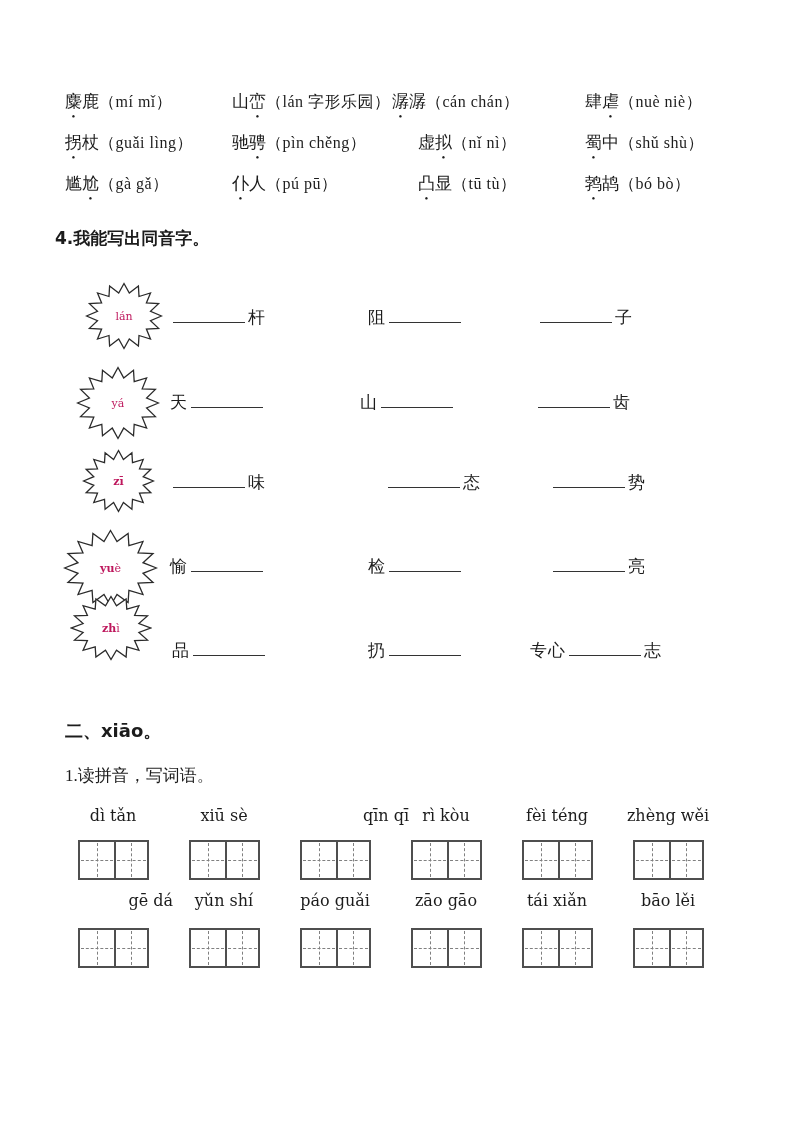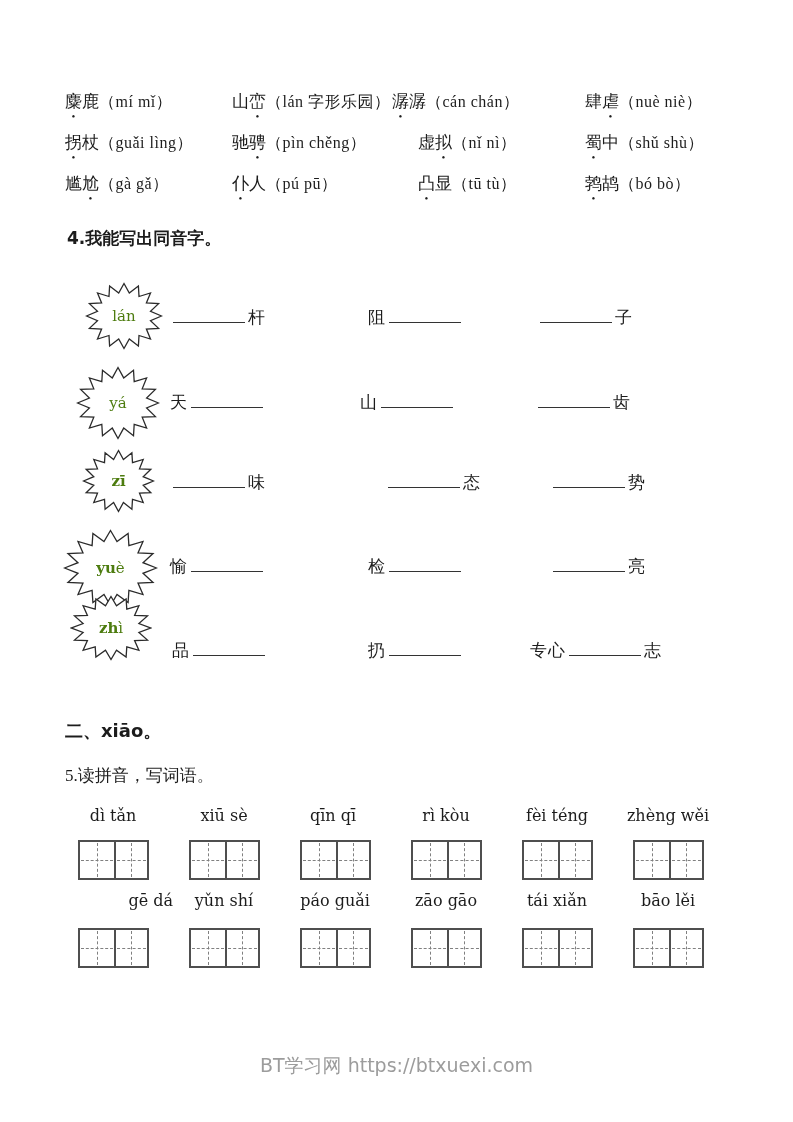--- a/index.html
+++ b/index.html
@@ -9,30 +9,30 @@
   }
   
   .witem{position:absolute;white-space:nowrap;font-size:17px;}
   .witem .ch{position:relative;display:inline-block;line-height:1.2;}
   .witem .ch.dotted::after{
     content:"•";position:absolute;left:50%;bottom:-11px;transform:translateX(-50%);
     font-size:11px;color:#1c1c1c;
   }
   .witem .py{font-size:16px;letter-spacing:0.5px;font-family:Liberation Serif, serif;}
   
-  .t4{position:absolute;left:67px;top:227px;font-family:"DejaVu Sans","Liberation Sans",sans-serif;
+  .t4{position:absolute;left:55px;top:227px;font-family:"DejaVu Sans","Liberation Sans",sans-serif;
       font-weight:700;font-size:17px;}
   .t2{position:absolute;left:65px;top:719px;font-family:"DejaVu Sans","Liberation Sans",sans-serif;
       font-weight:700;font-size:18px;}
   .tsub{position:absolute;left:65px;top:764px;font-size:17px;}
   
   .star{position:absolute;}
   .star svg{position:absolute;left:0;top:0;}
   .starlabel{position:absolute;inset:0;display:flex;align-items:center;justify-content:center;
-     font-size:15px;font-family:"DejaVu Serif","Liberation Serif",serif;color:#4d7c0f;}
+     font-size:11px;font-family:"DejaVu Serif","Liberation Serif",serif;color:#be185d;}
   .sitem{position:absolute;white-space:nowrap;font-size:17px;}
   .sitem .blank{display:inline-block;width:72px;height:1em;border-bottom:1.4px solid #333;margin:0 3px;}
   .sitem .stext{letter-spacing:1px;}
   
   .gpy{position:absolute;width:120px;text-align:center;font-size:16px;white-space:nowrap;
        font-family:"DejaVu Serif","Liberation Serif",serif;}
   .gbox{position:absolute;width:71px;height:40px;border:2px solid #4f4f4f;box-sizing:border-box;background:#fff;}
   .gcell{position:absolute;top:0;bottom:0;width:50%;left:0;}
   .gcell.g2{left:50%;border-left:2px solid #4f4f4f;box-sizing:border-box;}
   .gcell::before{content:"";position:absolute;left:50%;top:1px;bottom:1px;border-left:1px dashed #808080;}
@@ -116,34 +116,34 @@
           <span style="font-weight: 700;">zh</span>
           <span> ì</span>
         </div>
       </div>
       <div class="sitem" style="left: 172px; top: 638px;"><span class="stext">品</span><span class="blank"></span></div>
       <div class="sitem" style="left: 368px; top: 638px;"><span class="stext">扔</span><span class="blank"></span></div>
       <div class="sitem" style="left: 530px; top: 638px;"><span class="stext">专心</span><span class="blank"></span><span class="stext">志</span></div>
     </div>
 
   <div class="t2">二、xiāo。</div>
-  <div class="tsub">5.读拼音，写词语。</div>
+  <div class="tsub">1.读拼音，写词语。</div>
 
   <div id="grid-area">
       <div class="gpy" style="left: 53px; top: 806px;">dì tǎn</div>
       <div class="gbox" style="left: 78px; top: 840px;">
         <span class="gcell"></span>
         <span class="gcell g2"></span>
       </div>
       <div class="gpy" style="left: 164px; top: 806px;">xiū sè</div>
       <div class="gbox" style="left: 189px; top: 840px;">
         <span class="gcell"></span>
         <span class="gcell g2"></span>
       </div>
-      <div class="gpy" style="left: 273px; top: 806px;">qīn qī</div>
+      <div class="gpy" style="left: 289px; top: 806px; text-align: right;">qīn qī</div>
       <div class="gbox" style="left: 300px; top: 840px;">
         <span class="gcell"></span>
         <span class="gcell g2"></span>
       </div>
       <div class="gpy" style="left: 386px; top: 806px;">rì kòu</div>
       <div class="gbox" style="left: 411px; top: 840px;">
         <span class="gcell"></span>
         <span class="gcell g2"></span>
       </div>
       <div class="gpy" style="left: 497px; top: 806px;">fèi téng</div>
@@ -181,14 +181,13 @@
         <span class="gcell"></span>
         <span class="gcell g2"></span>
       </div>
       <div class="gpy" style="left: 608px; top: 891px;">bāo lěi</div>
       <div class="gbox" style="left: 633px; top: 928px;">
         <span class="gcell"></span>
         <span class="gcell g2"></span>
       </div>
     </div>
 
-  <div class="footer">BT学习网 https://btxuexi.com</div>
 </div>
 
 </body></html>

